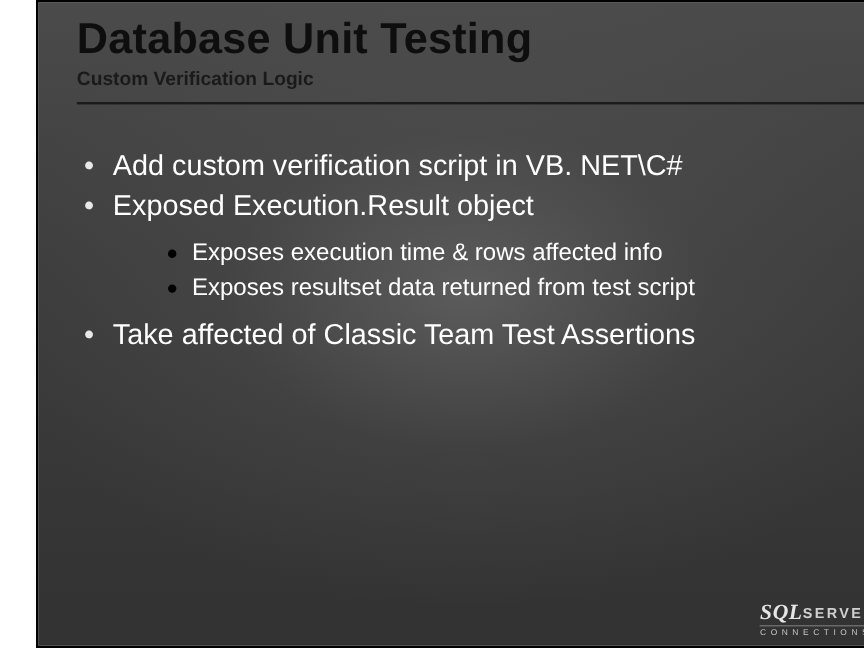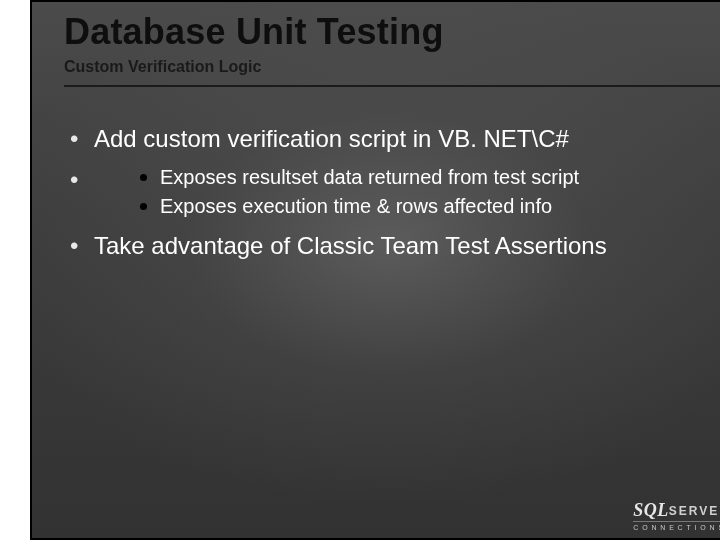--- a/index.html
+++ b/index.html
@@ -139,31 +139,32 @@
   <h1 class="title">Database Unit Testing</h1>
   <h2 class="subtitle">Custom Verification Logic</h2>
   <div class="rule"></div>
 
   <div class="content">
     <ul class="l1">
       <li>
         <span>Add custom verification script in VB. NET\C#</span>
       </li>
       <li>
+        <span>Exposed Execution.Result object</span>
         <ul class="l2">
           <li>
-            <span>Exposes resultset data returned from test script</span>
+            <span>Exposes execution time &amp; rows affected info</span>
           </li>
           <li>
-            <span>Exposes execution time &amp; rows affected info</span>
+            <span>Exposes resultset data returned from test script</span>
           </li>
         </ul>
       </li>
       <li>
-        <span>Take advantage of Classic Team Test Assertions</span>
+        <span>Take affected of Classic Team Test Assertions</span>
       </li>
     </ul>
   </div>
 
   <div class="logo">
     <div class="logo-top">
       <span class="sql">SQL</span><span class="srv">SERVER</span>
     </div>
     <div class="logo-bot">CONNECTIONS</div>
   </div>

